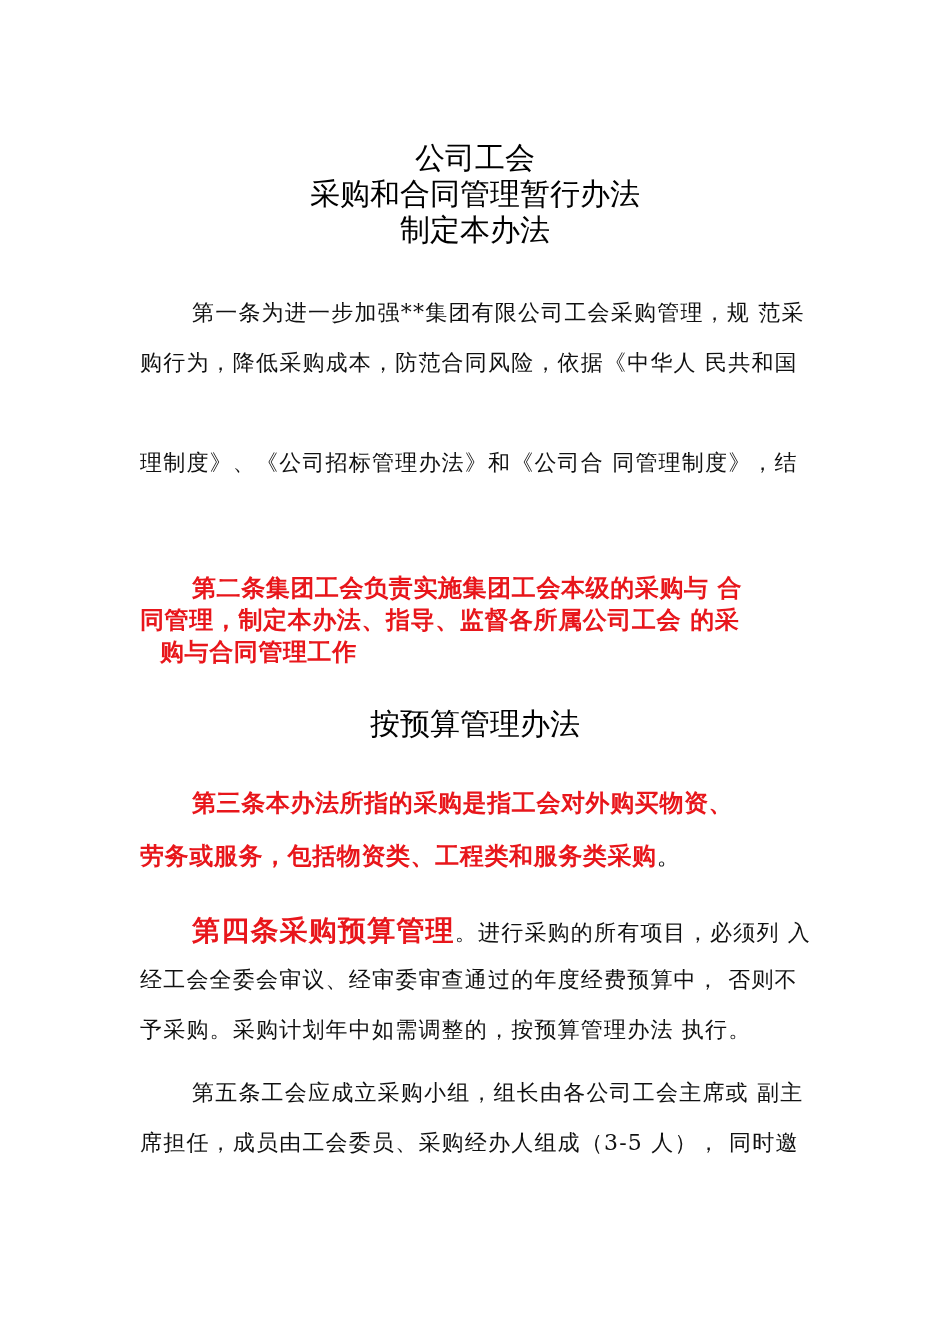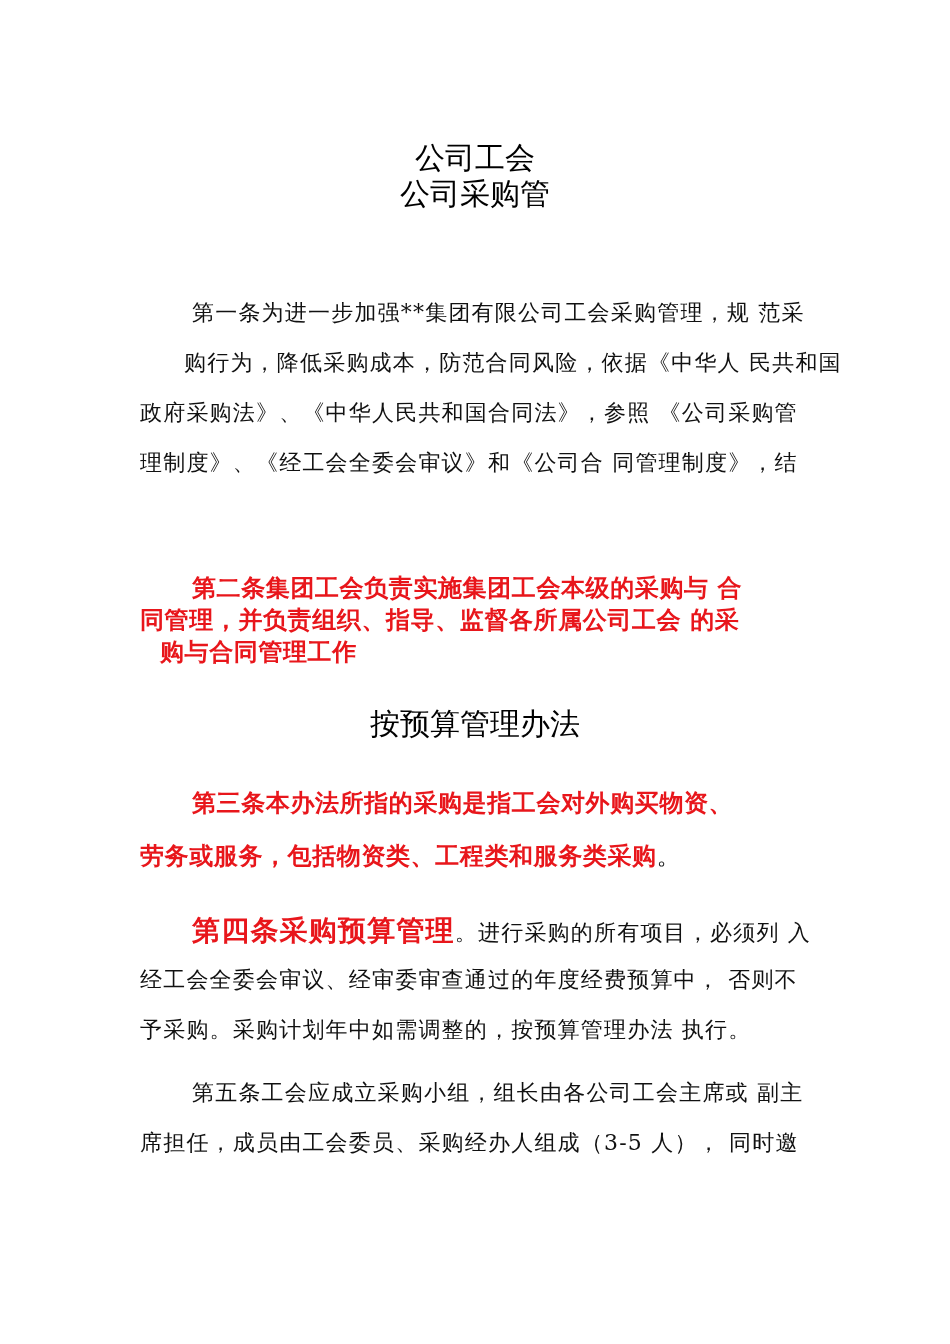--- a/index.html
+++ b/index.html
@@ -17,30 +17,30 @@
       font-family: "DejaVu Sans", sans-serif; font-size: 30px; color: #000; }
     .indent { padding-left: 52px; }
   </style>
 </head>
 <body>
 
 <div class="page">
 
   <div class="title-block">
     <div>公司工会</div>
-    <div>公司采购管</div>
+    <div>采购和合同管理暂行办法</div>
+    <div>制定本办法</div>
   </div>
 
   <div class="line indent" style="top:286px;">第一条为进一步加强**集团有限公司工会采购管理，规 范采</div>
-  <div class="line" style="top:336px;margin-left:44px;">购行为，降低采购成本，防范合同风险，依据《中华人 民共和国</div>
-  <div class="line" style="top:386px;">政府采购法》、《中华人民共和国合同法》，参照 《公司采购管</div>
-  <div class="line" style="top:436px;">理制度》、《经工会全委会审议》和《公司合 同管理制度》，结</div>
+  <div class="line" style="top:336px;">购行为，降低采购成本，防范合同风险，依据《中华人 民共和国</div>
+  <div class="line" style="top:436px;">理制度》、《公司招标管理办法》和《公司合 同管理制度》，结</div>
 
   <div class="redline indent" style="top:560px;">第二条集团工会负责实施集团工会本级的采购与 合</div>
-  <div class="redline" style="top:592px;">同管理，并负责组织、指导、监督各所属公司工会 的采</div>
+  <div class="redline" style="top:592px;">同管理，制定本办法、指导、监督各所属公司工会 的采</div>
   <div class="redline" style="top:624px;margin-left:20px;">购与合同管理工作</div>
 
   <div class="chapter2">按预算管理办法</div>
 
   <div class="redline indent" style="top:775px;">第三条本办法所指的采购是指工会对外购买物资、</div>
   <div class="redline" style="top:828px;"><span>劳务或服务，包括物资类、工程类和服务类采购</span><span style="color:#111;font-weight:normal;">。</span></div>
 
   <div class="line indent" style="top:900px;"><span class="red" style="font-size:28px;">第四条采购预算管理</span><span>。进行采购的所有项目，必须列 入</span></div>
   <div class="line" style="top:953px;">经工会全委会审议、经审委审查通过的年度经费预算中， 否则不</div>
   <div class="line" style="top:1003px;">予采购。采购计划年中如需调整的，按预算管理办法 执行。</div>

